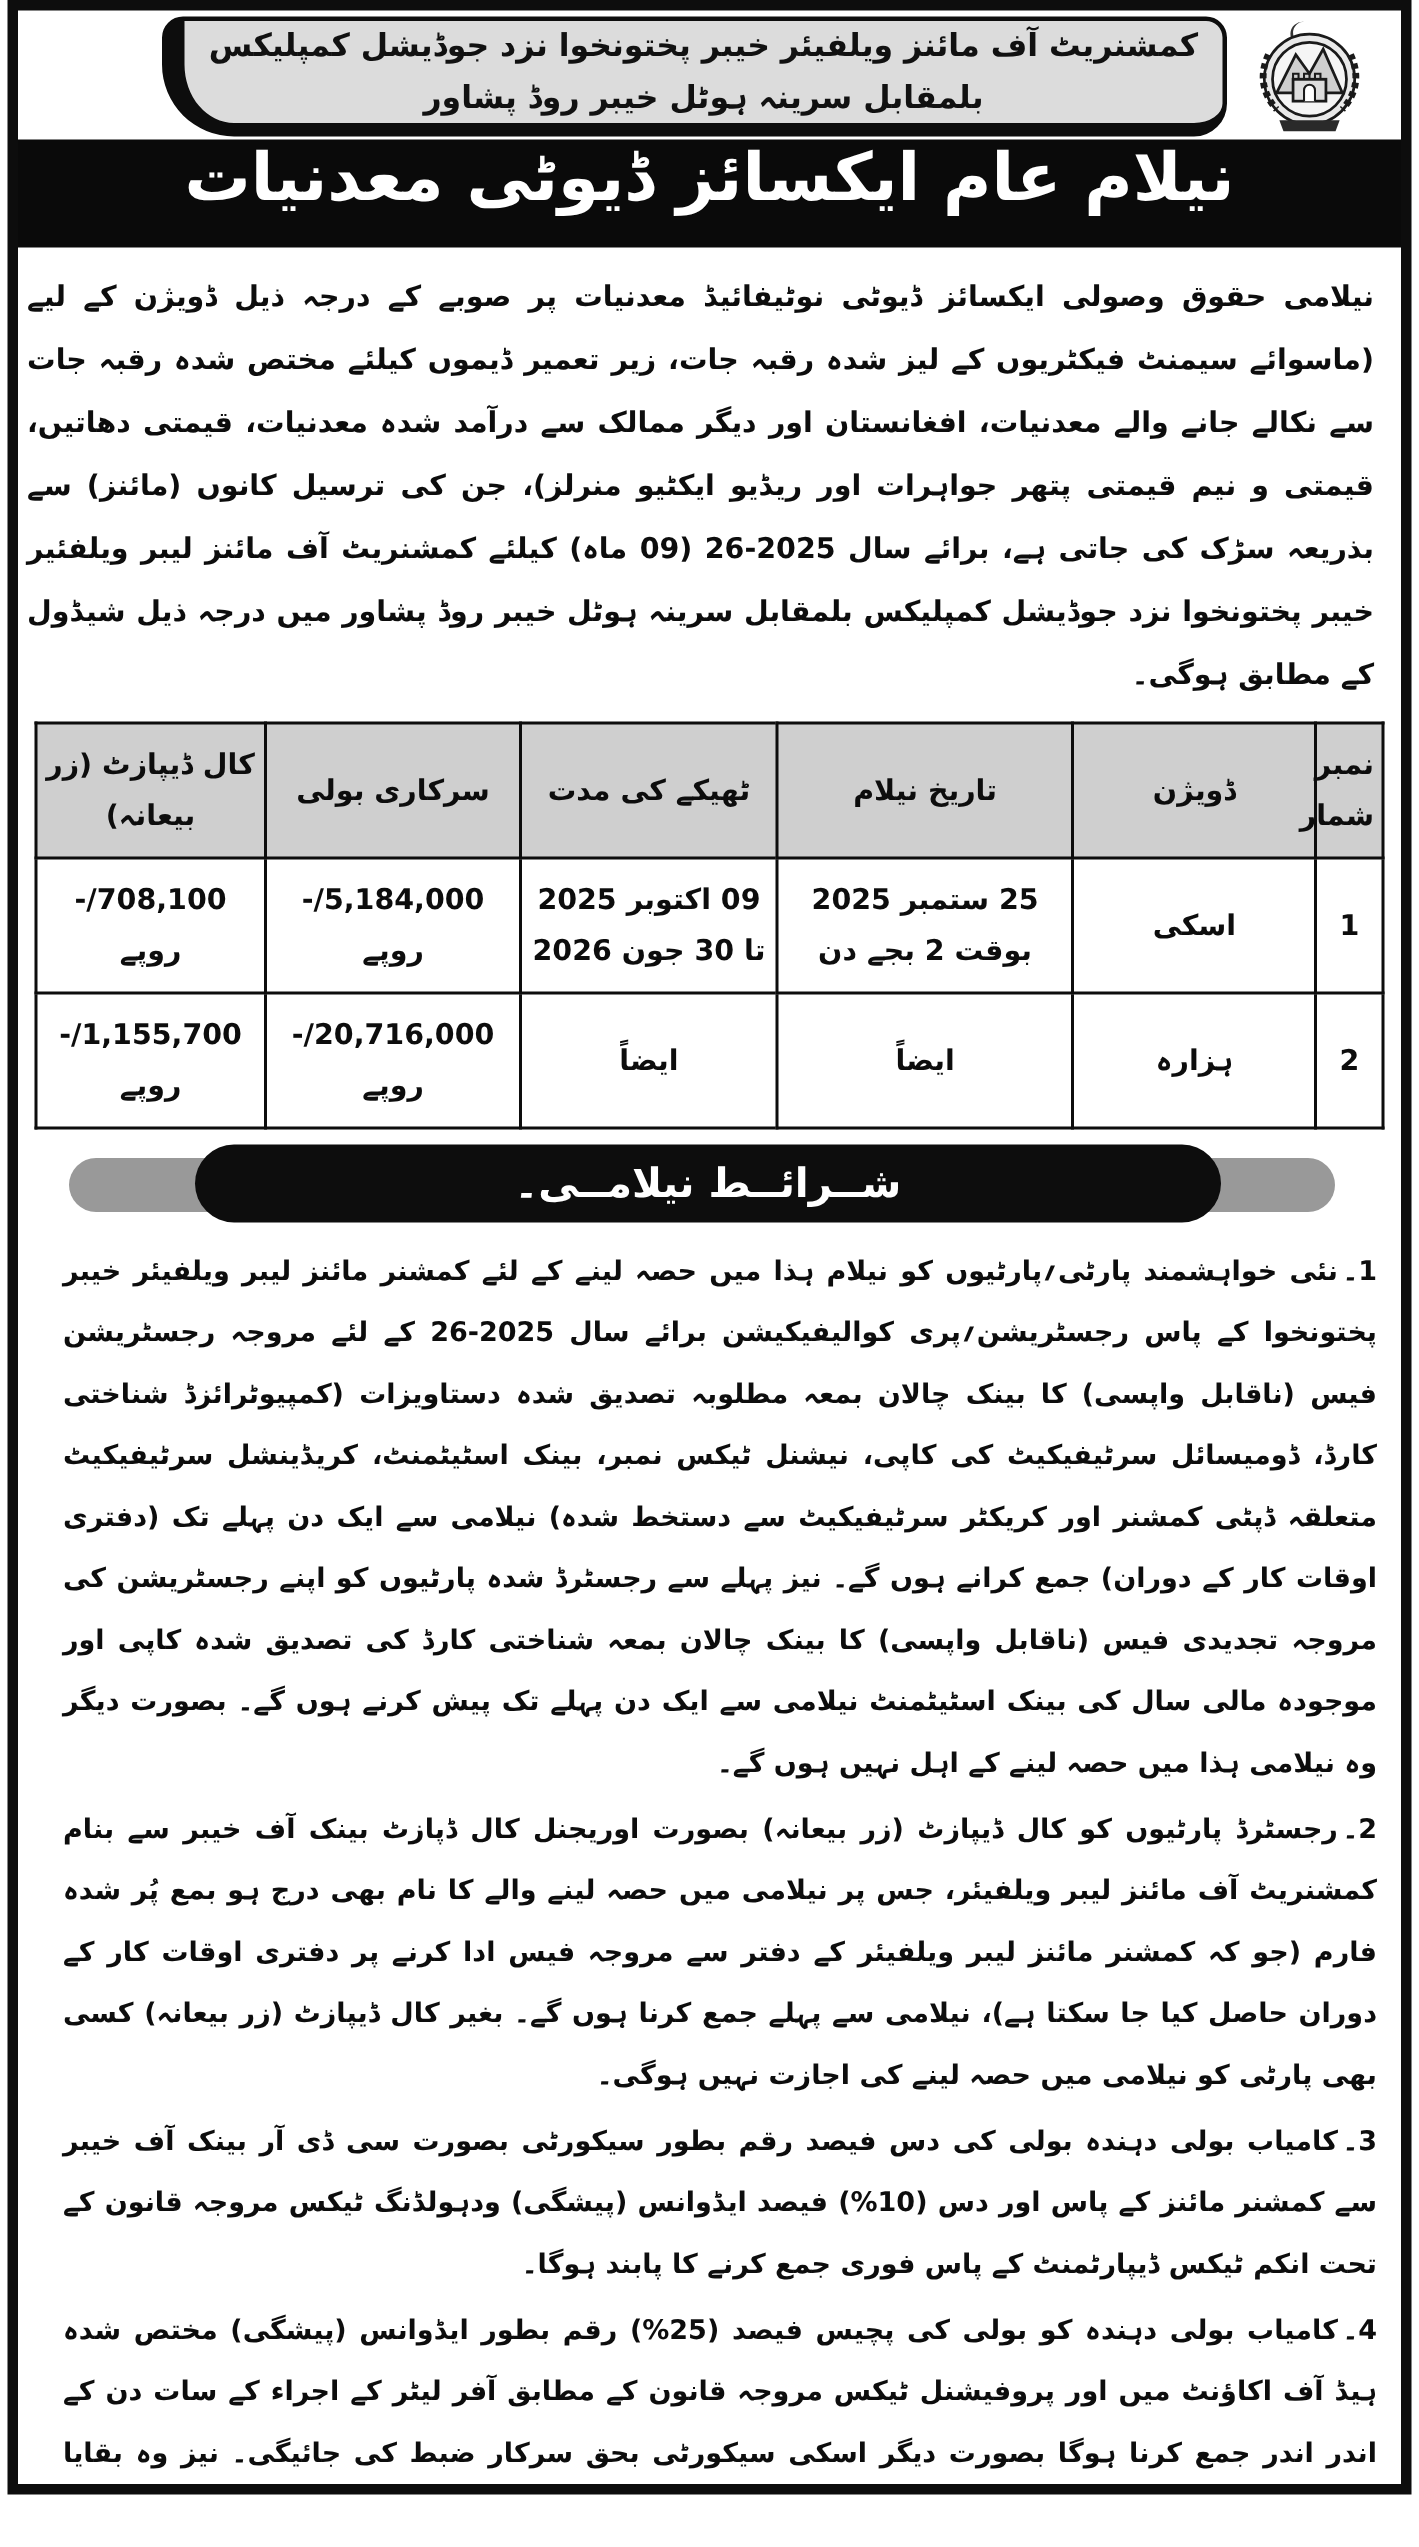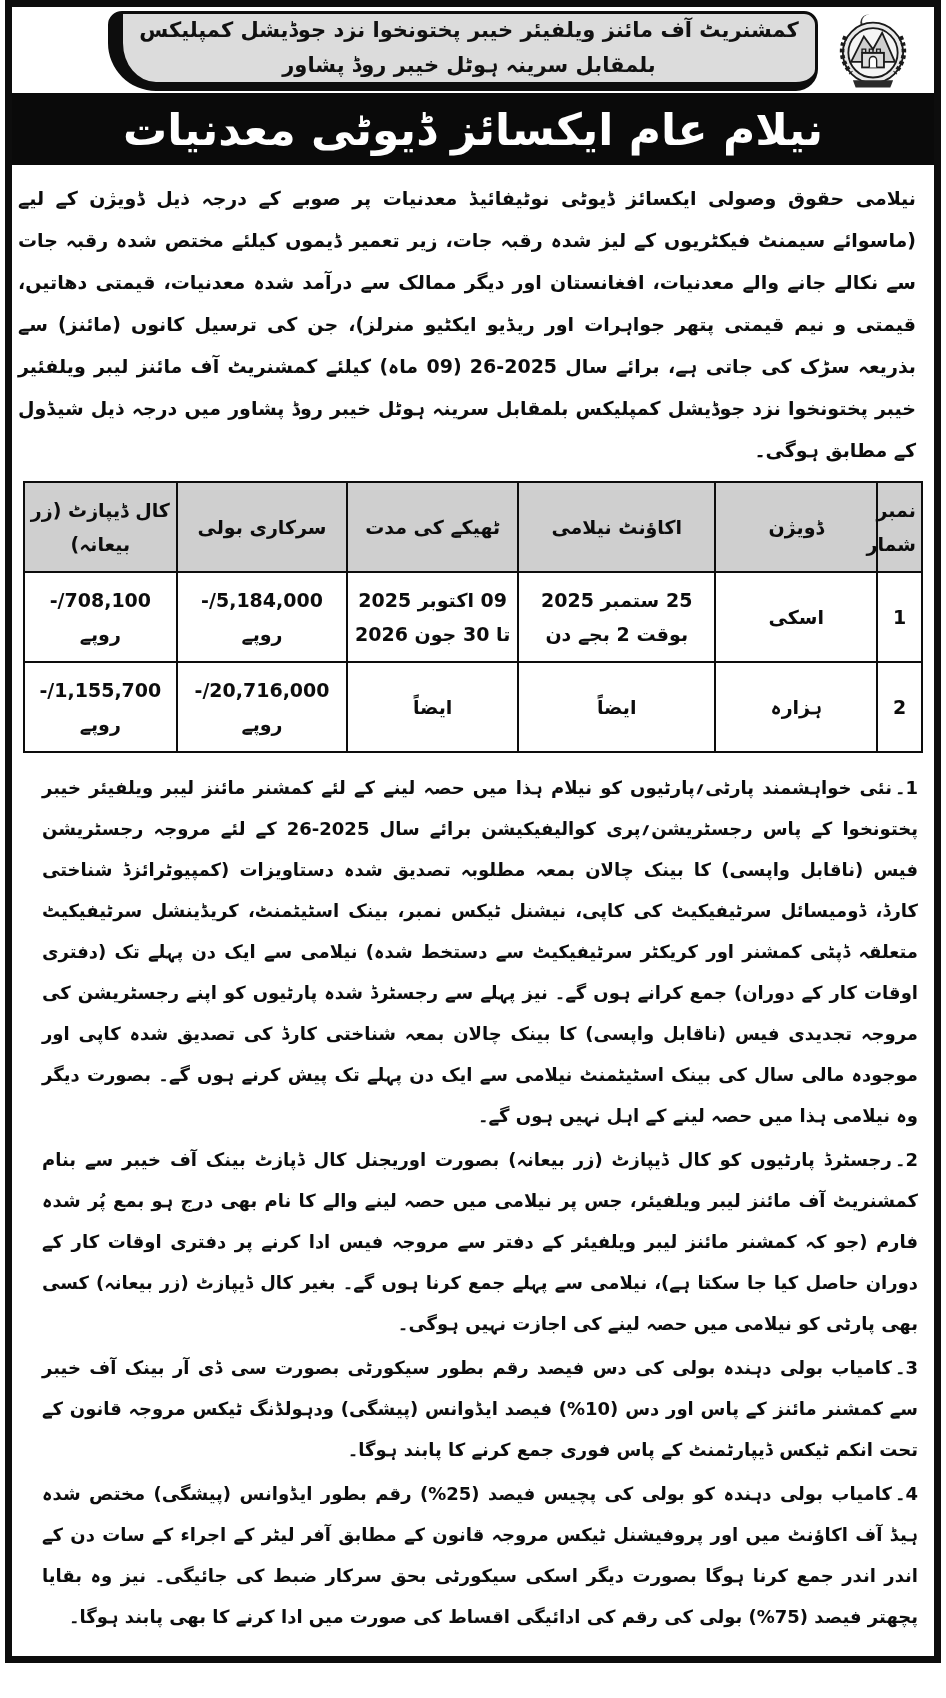--- a/index.html
+++ b/index.html
@@ -25,21 +25,21 @@
     display:flex; align-items:center; 
     padding:4px 14px; text-align:center;
   }
   .org-box .urdu { font-size:21px; font-weight:bold; line-height:1.65; color:#111; }
   .logo-wrap { width:110px; display:flex; align-items:center; justify-content:center; }
 
   
   .title-band {
     position:relative; z-index:2;
     height:72px; background:#0a0a0a; color:#fff;
-    display:flex; align-items:center; justify-content:center;
+    display:flex; justify-content:center;
   }
   .title-band .urdu { font-size:44px; font-weight:bold; letter-spacing:1px; }
 
   
   .intro {
     position:relative; z-index:2;
     padding:12px 18px 6px 6px;
     font-size:19px; font-weight:bold; line-height:42px;
     text-align:justify; color:#0d0d0d;
   }
@@ -135,21 +135,21 @@
           <col class="col-div">
           <col class="col-date">
         <col class="col-period">
           <col class="col-bid">
           <col class="col-dep">
       </colgroup>
       <thead>
         <tr>
           <th class="urdu">نمبر شمار</th>
           <th class="urdu">ڈویژن</th>
-          <th class="urdu">اکاؤنٹ نیلامی</th>
+          <th class="urdu">تاریخ نیلام</th>
           <th class="urdu">ٹھیکے کی مدت</th>
           <th class="urdu">سرکاری بولی</th>
           <th class="urdu">کال ڈیپازٹ (زر بیعانہ)</th>
         </tr>
       </thead>
       <tbody>
         <tr>
           <td class="urdu">1</td>
           <td class="urdu">اسکی</td>
           <td class="urdu">25 ستمبر 2025 بوقت 2 بجے دن</td>
@@ -161,20 +161,26 @@
           <td class="urdu">2</td>
           <td class="urdu">ہزارہ</td>
           <td class="urdu">ایضاً</td>
           <td class="urdu">ایضاً</td>
           <td class="urdu">20,716,000/- روپے</td>
           <td class="urdu">1,155,700/- روپے</td>
         </tr>
       </tbody>
     </table>
 
+    <div class="terms-bar">
+      <div class="terms-gray"></div>
+      <div class="terms-black">
+        <div class="urdu">شــرائــط نیلامــی۔</div>
+      </div>
+    </div>
 
     <div class="conditions">
       <div class="cond"><span class="cnum">1۔</span><span>نئی خواہشمند پارٹی؍پارٹیوں کو نیلام ہذا میں حصہ لینے کے لئے کمشنر مائنز لیبر ویلفیئر خیبر پختونخوا کے پاس رجسٹریشن؍پری کوالیفیکیشن برائے سال 2025-26 کے لئے مروجہ رجسٹریشن فیس (ناقابل واپسی) کا بینک چالان بمعہ مطلوبہ تصدیق شدہ دستاویزات (کمپیوٹرائزڈ شناختی کارڈ، ڈومیسائل سرٹیفیکیٹ کی کاپی، نیشنل ٹیکس نمبر، بینک اسٹیٹمنٹ، کریڈینشل سرٹیفیکیٹ متعلقہ ڈپٹی کمشنر اور کریکٹر سرٹیفیکیٹ سے دستخط شدہ) نیلامی سے ایک دن پہلے تک (دفتری اوقات کار کے دوران) جمع کرانے ہوں گے۔ نیز پہلے سے رجسٹرڈ شدہ پارٹیوں کو اپنے رجسٹریشن کی مروجہ تجدیدی فیس (ناقابل واپسی) کا بینک چالان بمعہ شناختی کارڈ کی تصدیق شدہ کاپی اور موجودہ مالی سال کی بینک اسٹیٹمنٹ نیلامی سے ایک دن پہلے تک پیش کرنے ہوں گے۔ بصورت دیگر وہ نیلامی ہذا میں حصہ لینے کے اہل نہیں ہوں گے۔</span></div>
       <div class="cond"><span class="cnum">2۔</span><span>رجسٹرڈ پارٹیوں کو کال ڈیپازٹ (زر بیعانہ) بصورت اوریجنل کال ڈپازٹ بینک آف خیبر سے بنام کمشنریٹ آف مائنز لیبر ویلفیئر، جس پر نیلامی میں حصہ لینے والے کا نام بھی درج ہو بمع پُر شدہ فارم (جو کہ کمشنر مائنز لیبر ویلفیئر کے دفتر سے مروجہ فیس ادا کرنے پر دفتری اوقات کار کے دوران حاصل کیا جا سکتا ہے)، نیلامی سے پہلے جمع کرنا ہوں گے۔ بغیر کال ڈیپازٹ (زر بیعانہ) کسی بھی پارٹی کو نیلامی میں حصہ لینے کی اجازت نہیں ہوگی۔</span></div>
       <div class="cond"><span class="cnum">3۔</span><span>کامیاب بولی دہندہ بولی کی دس فیصد رقم بطور سیکورٹی بصورت سی ڈی آر بینک آف خیبر سے کمشنر مائنز کے پاس اور دس (10%) فیصد ایڈوانس (پیشگی) ودہولڈنگ ٹیکس مروجہ قانون کے تحت انکم ٹیکس ڈیپارٹمنٹ کے پاس فوری جمع کرنے کا پابند ہوگا۔</span></div>
       <div class="cond"><span class="cnum">4۔</span><span>کامیاب بولی دہندہ کو بولی کی پچیس فیصد (25%) رقم بطور ایڈوانس (پیشگی) مختص شدہ ہیڈ آف اکاؤنٹ میں اور پروفیشنل ٹیکس مروجہ قانون کے مطابق آفر لیٹر کے اجراء کے سات دن کے اندر اندر جمع کرنا ہوگا بصورت دیگر اسکی سیکورٹی بحق سرکار ضبط کی جائیگی۔ نیز وہ بقایا پچھتر فیصد (75%) بولی کی رقم کی ادائیگی اقساط کی صورت میں ادا کرنے کا بھی پابند ہوگا۔</span></div>
 
     </div>
 
   </div>

